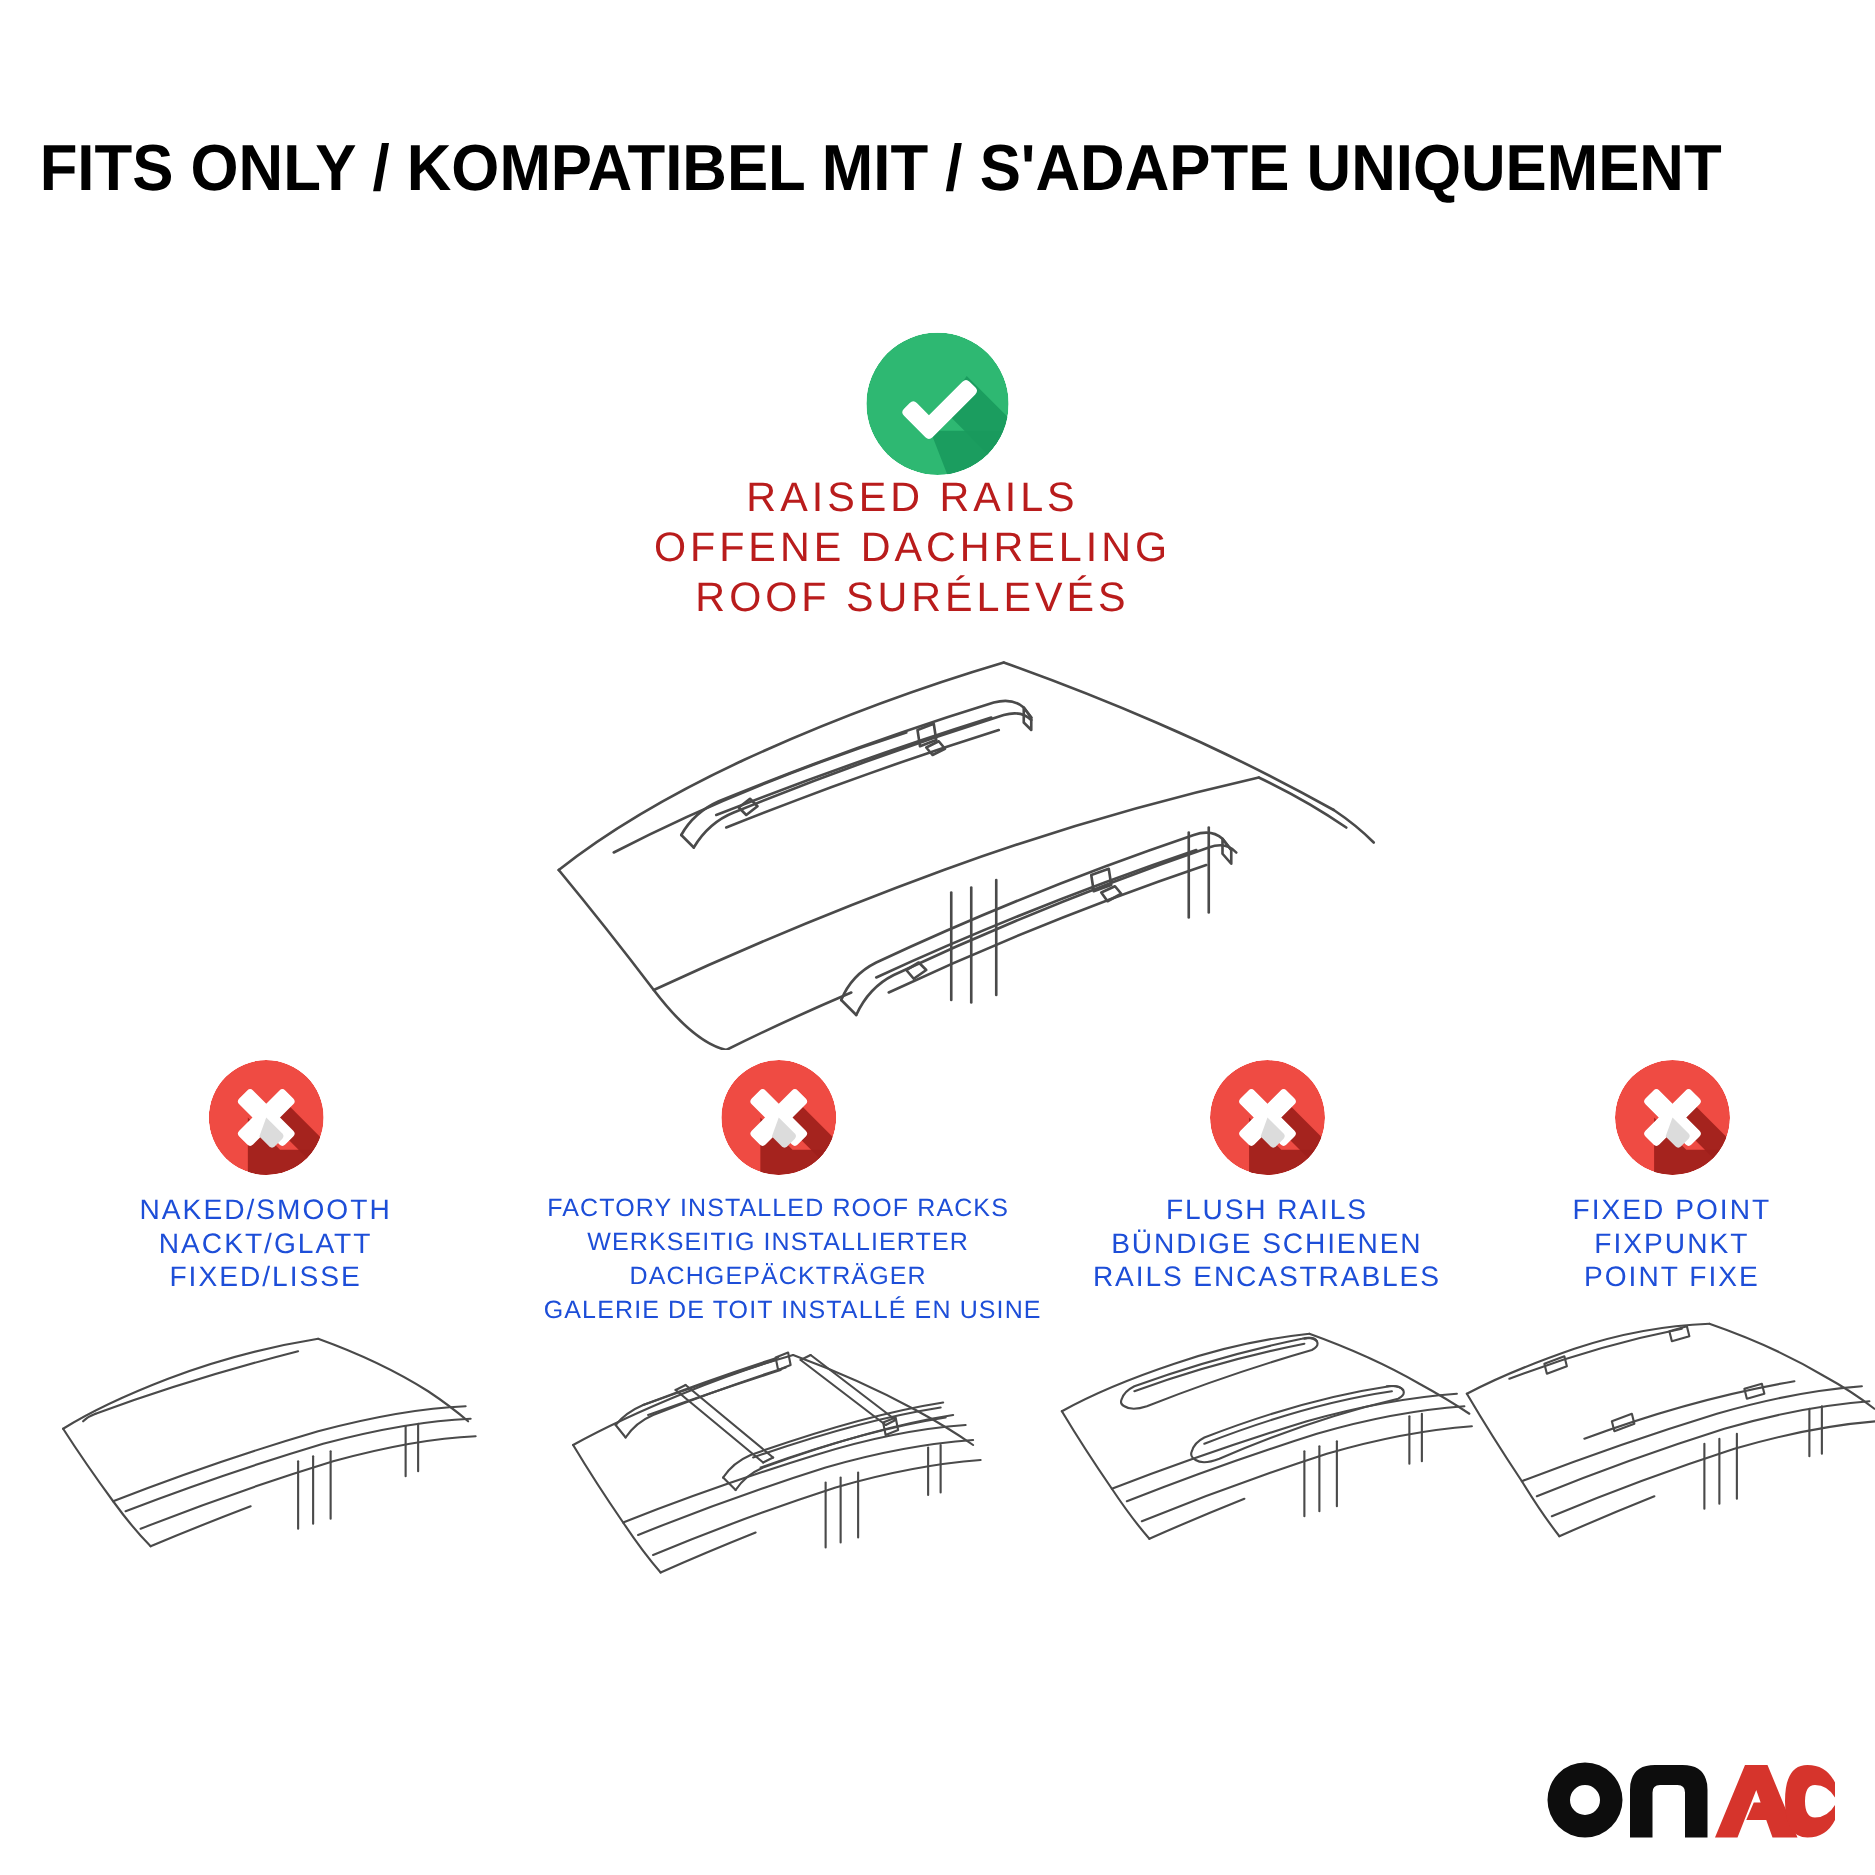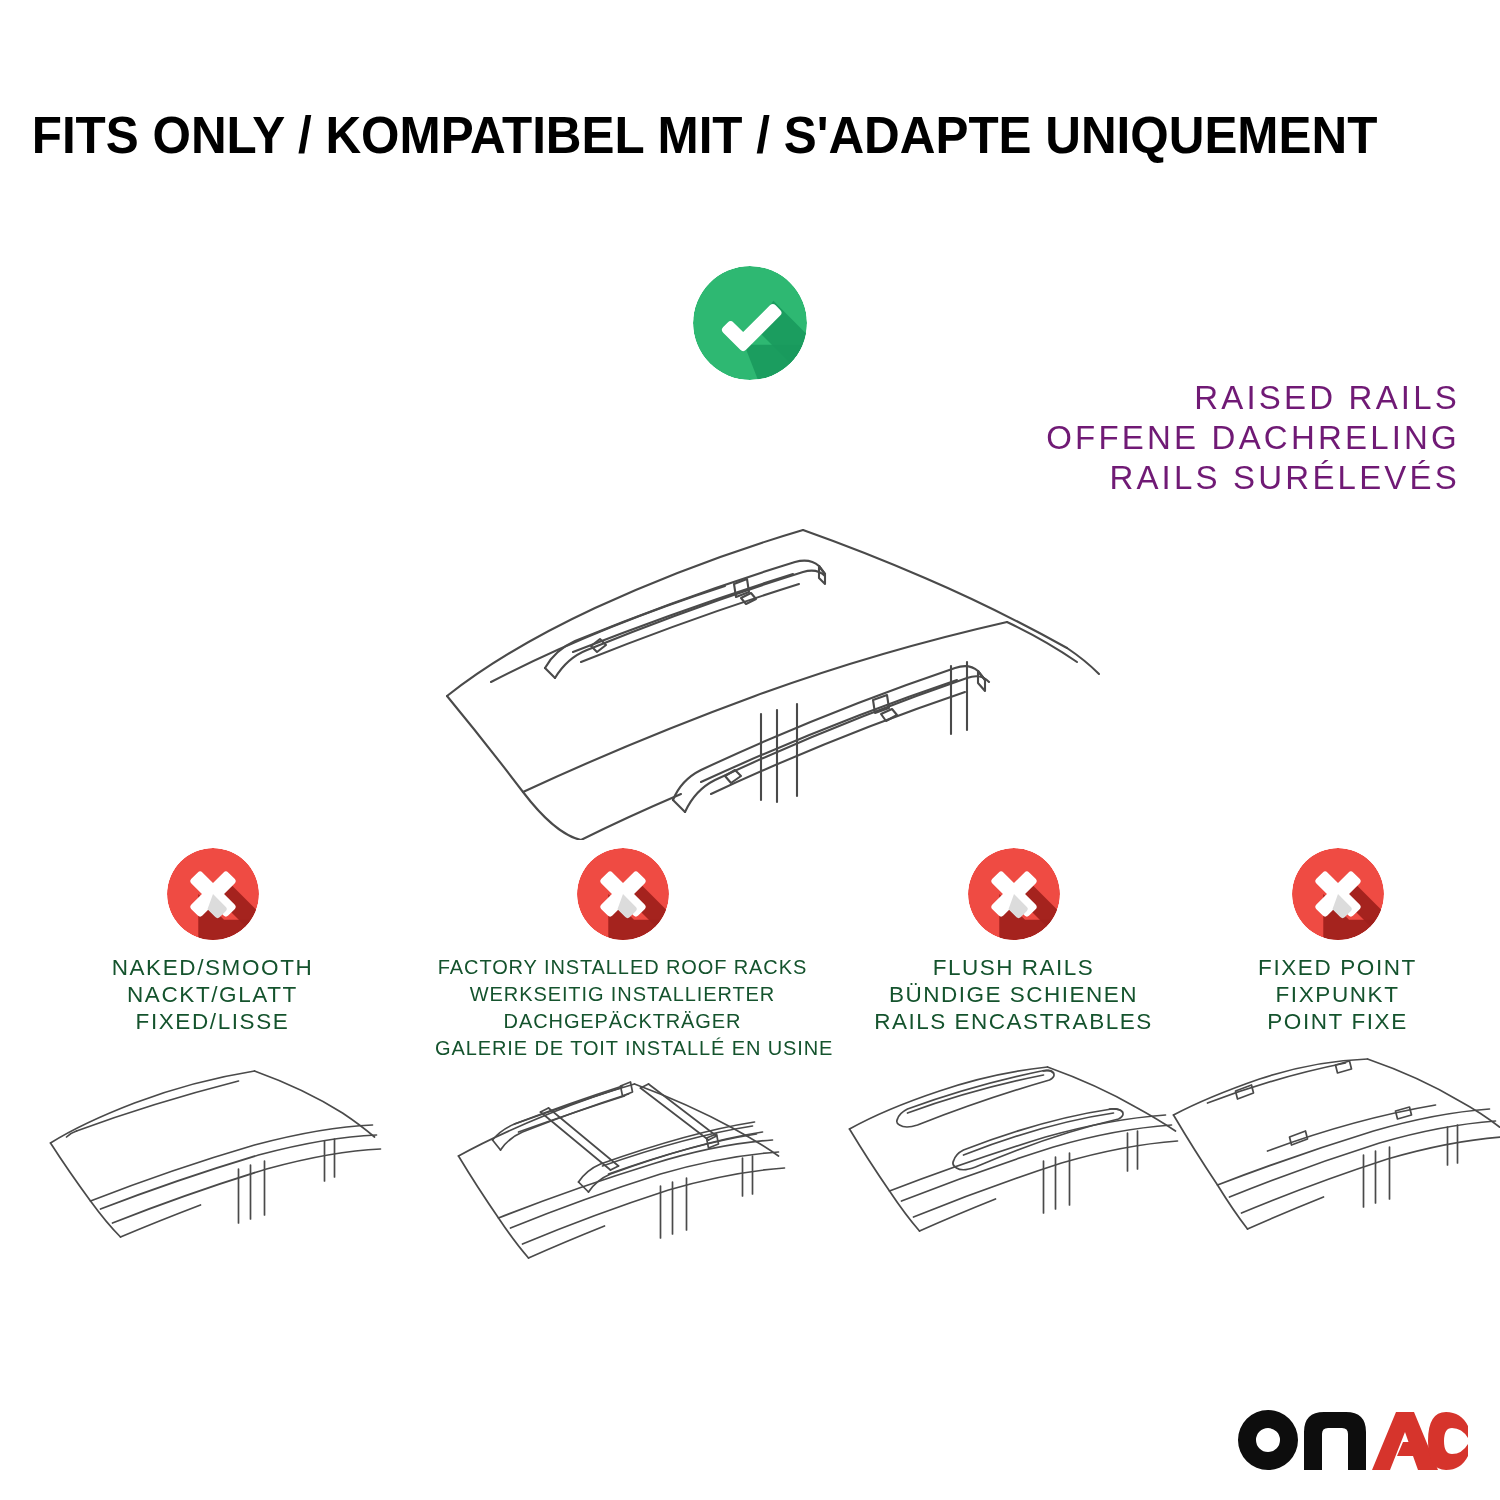--- a/index.html
+++ b/index.html
@@ -30,45 +30,45 @@
   
   .badge{ position:absolute; border-radius:50%; overflow:hidden; }
   .badge svg{ display:block; width:100%; height:100%; }
 
   
   .hero{ position:absolute; left:0; top:0; width:1500px; }
   .hero-badge{ left:693px; top:266px; width:114px; height:114px; }
 
   .hero-caption{
     position:absolute; left:0; top:378px; width:1460px;
-    text-align:right;
+    text-align:center;
     font-size:33px;
     letter-spacing:3.2px;
     line-height:40px;
-    color:#701a75;
+    color:#b91c1c;
     font-weight:400;
   }
   .hero-art{ position:absolute; left:395px; top:500px; width:730px; height:340px; }
 
   
   .col{ position:absolute; top:848px; width:375px; }
   .col-0{ left:25px; }
   .col-1{ left:435px; }
   .col-2{ left:826px; }
   .col-3{ left:1150px; width:375px; }
 
   .col .badge{ position:relative; margin:0 auto; width:92px; height:92px; display:block; }
 
   .col-label{
     margin-top:14px;
     text-align:center;
     font-size:22.5px;
     letter-spacing:1.6px;
     line-height:27px;
-    color:#14532d;
+    color:#1d4ed8;
     white-space:nowrap;
   }
   .col-1 .col-label{ font-size:20px; letter-spacing:.9px; }
   .col-2 .col-label{ letter-spacing:1.5px; }
 
   .col-art{ margin-top:16px; width:100%; height:230px; }
   .col-art svg{ display:block; width:100%; height:100%; }
 
   
   .logo{ position:absolute; left:1232px; top:1404px; width:240px; height:72px; }
@@ -101,21 +101,21 @@
         <path d="M30.5 49.5 L26.5 53.5 Q24 56 26.5 58.5 L41.5 73.5 Q44 76 46.5 73.5
                  L76.5 43.5 Q79 41 76.5 38.5 L72.5 34.5 Q70 32 67.5 34.5
                  L44 58 L35.5 49.5 Q33 47 30.5 49.5 Z" fill="#ffffff"></path>
       </g>
     </svg>
   </div>
 
   <div class="hero-caption">
     <div>RAISED RAILS</div>
     <div>OFFENE DACHRELING</div>
-    <div>RAILS SURÉLEVÉS</div>
+    <div>ROOF SURÉLEVÉS</div>
   </div>
 
   <div class="hero-art">
     <svg viewBox="0 0 730 340" aria-hidden="true">
       <g fill="none" stroke="#4a4a4a" stroke-width="2.1" stroke-linecap="round" stroke-linejoin="round">
 
         <path d="M52 196 Q110 150 200 108 Q300 62 408 30"></path>
         <path d="M408 30 Q470 52 530 78 Q600 108 672 148"></path>
         <path d="M52 196 Q90 242 128 292 Q160 334 186 340"></path>
         <path d="M128 292 Q240 240 360 196 Q480 152 612 122"></path>

